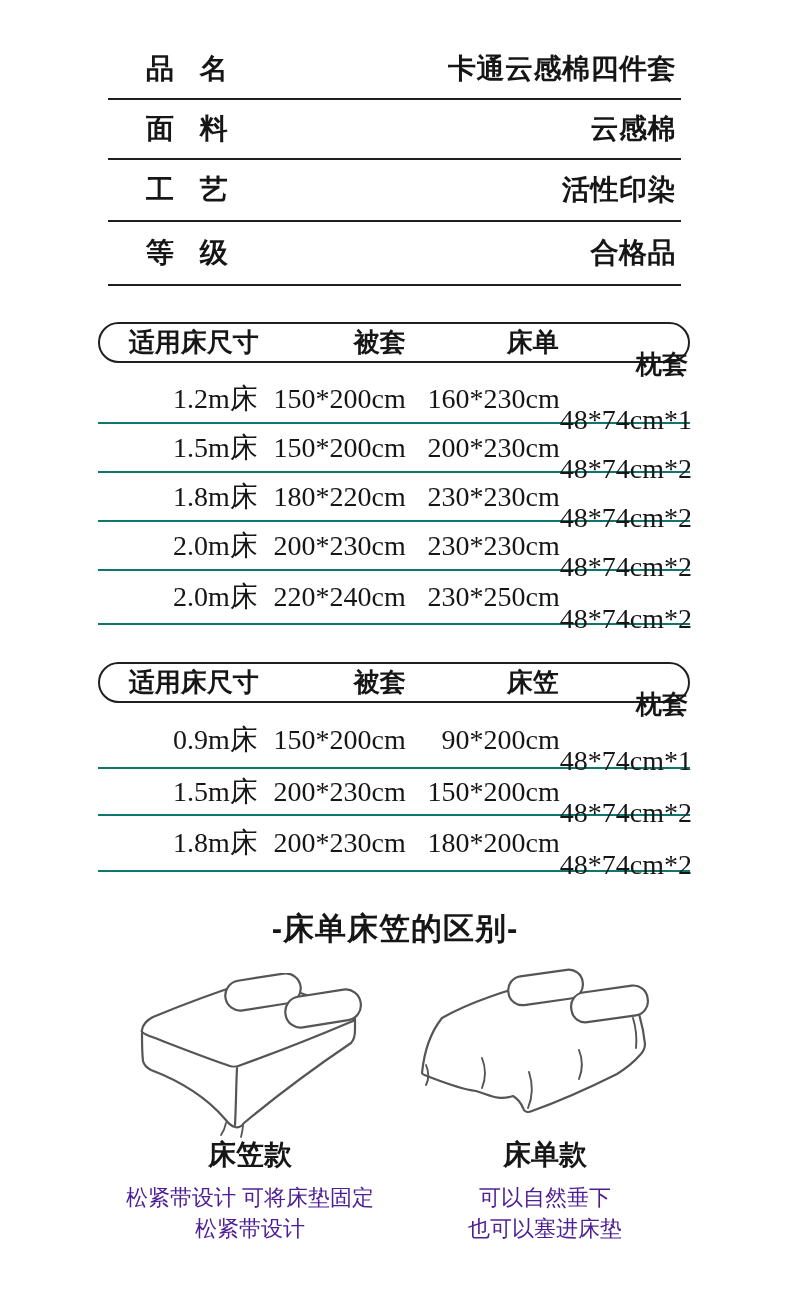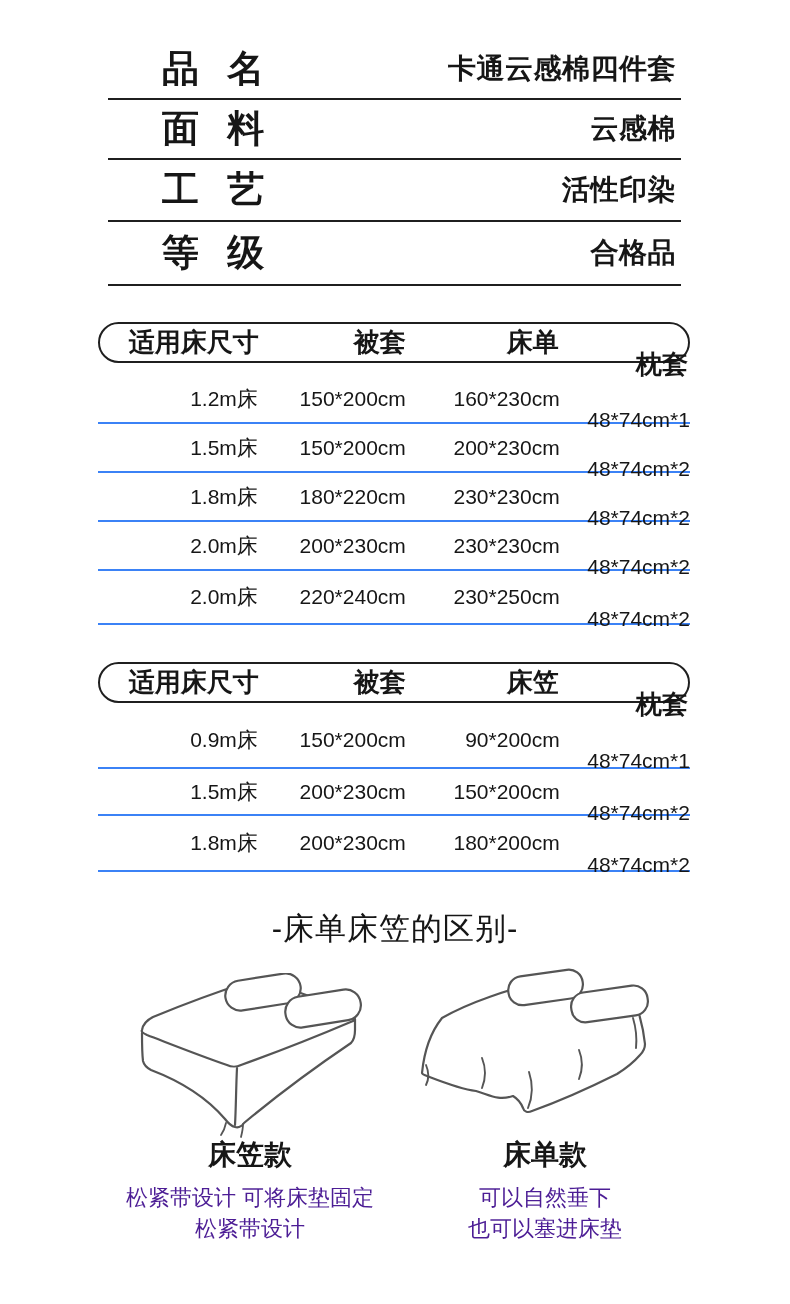--- a/index.html
+++ b/index.html
@@ -9,49 +9,49 @@
   }
 
   
   .attr-table { position:absolute; left:108px; top:40px; width:573px; }
   .attr-row {
     display:flex; justify-content:space-between; align-items:center;
     height:58px; border-bottom:2px solid #1f1f1f; padding:0 5px 0 38px;
   }
   .attr-row:nth-child(3){ height:60px; }
   .attr-row:nth-child(4){ height:62px; }
-  .attr-label { font-size:37px; font-weight:bold; word-spacing:16px; letter-spacing:1px;margin-left:16px; }
+  .attr-label { font-size:28px; font-weight:bold; word-spacing:16px; letter-spacing:1px; }
   .attr-value { font-size:28px; font-weight:bold; letter-spacing:0.5px; }
 
   
   .size-table { position:absolute; left:98px; width:592px; }
   #table-sheet  { top:322px; }
   #table-fitted { top:662px; }
   .pill {
     height:37px; border:2px solid #1f1f1f; border-radius:22px;
     display:flex; align-items:center; background:#fff;
   }
   .pill .cell { font-weight:bold; font-size:26px; }
   .cell { text-align:right; }
   .c1{ width:27%; } .c2{ width:25%; } .c3{ width:26%; } .c4{ width:22%;margin-top:43px; }
   .rows { padding-top:12px; }
   #table-fitted .rows { padding-top:9px; }
   .size-row {
     display:flex; align-items:center; height:47px;
-    border-bottom:2px solid #3b82f6; font-size:21px;
+    border-bottom:2px solid #0f766e; font-size:28px;font-family:Liberation Serif, serif;
   }
   #table-sheet  .size-row:last-child   { height:52px; }
   #table-fitted .size-row:nth-child(1) { height:55px; }
   #table-fitted .size-row:nth-child(2) { height:45px; }
   #table-fitted .size-row:nth-child(3) { height:54px; }
 
   
   .section-title {
     position:absolute; top:908px; left:0; width:790px; text-align:center;
-    font-size:31px; font-weight:normal; letter-spacing:1px;
+    font-size:31px; font-weight:bold; letter-spacing:1px;
   }
   .bed-svg { position:absolute; }
   #bed-left  { left:122px; top:973px; }
   #bed-right { left:402px; top:968px; }
   .caption { position:absolute; width:300px; text-align:center; }
   #caption-left  { left:100px; top:1140px; }
   #caption-right { left:395px; top:1140px; }
   .caption-title { font-size:28px; font-weight:bold; line-height:34px;font-family:Liberation Mono, monospace; }
   .caption-desc  { font-size:22px; line-height:31px; margin-top:8px; color:#4c1d95; }
 </style>

